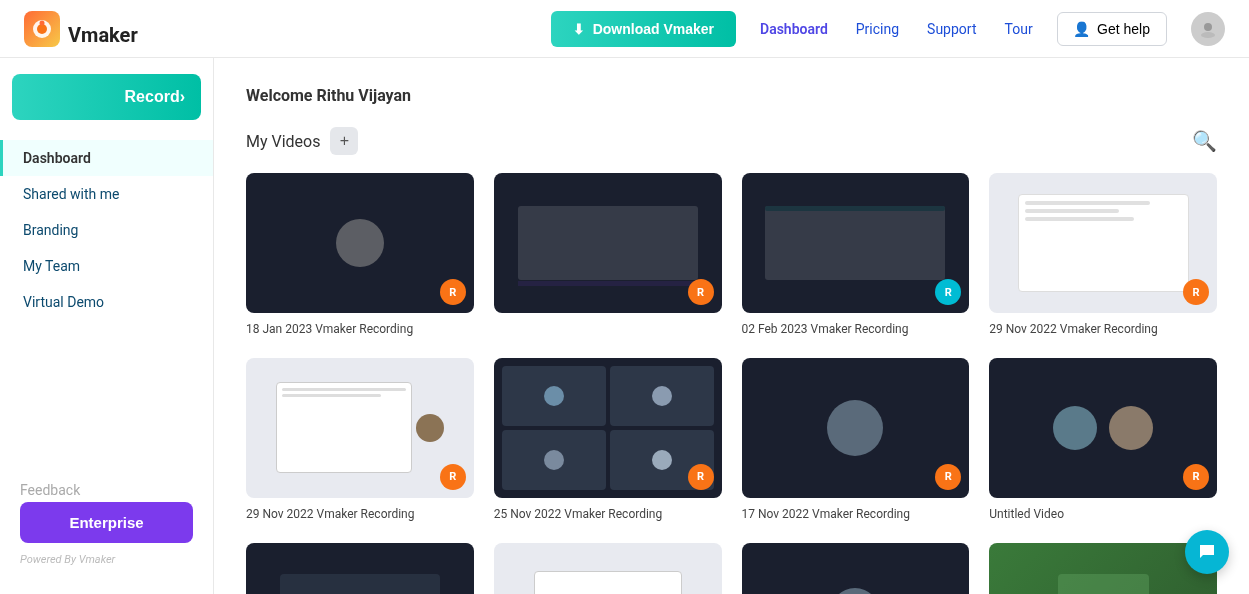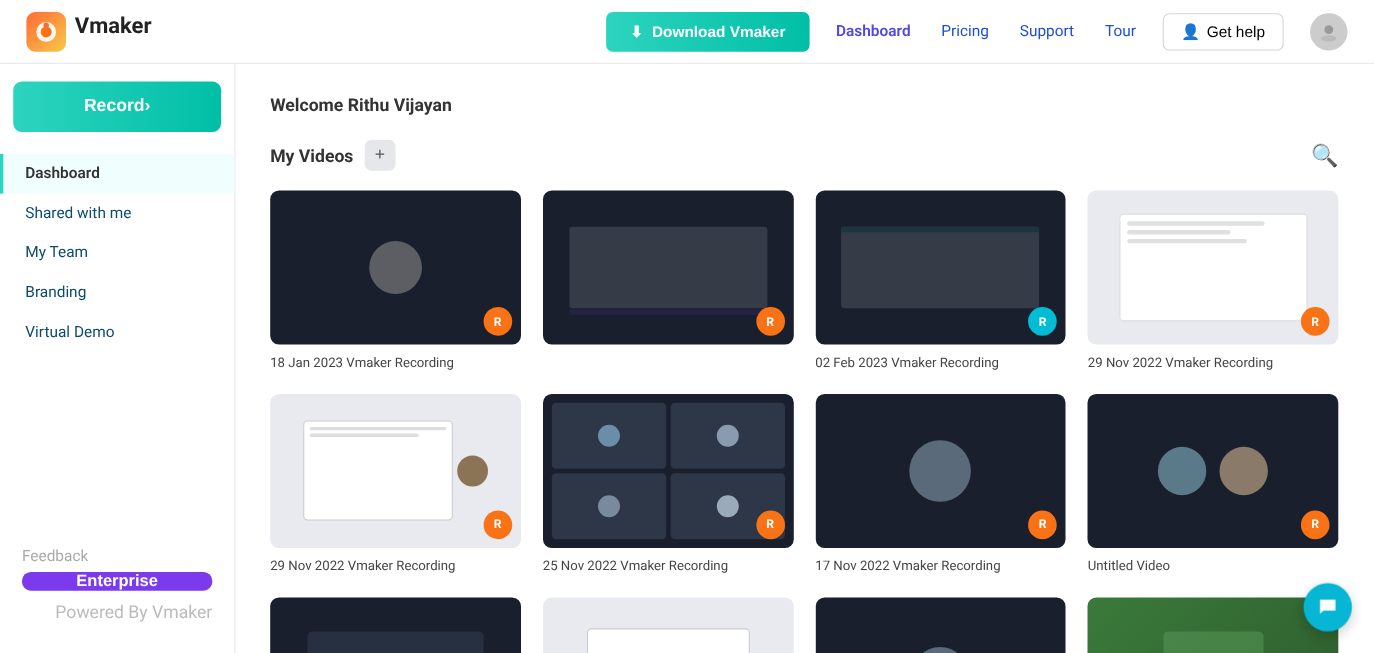--- a/index.html
+++ b/index.html
@@ -4,21 +4,21 @@
   <style>
     * { box-sizing: border-box; margin: 0; padding: 0; }
     body { font-family: -apple-system, BlinkMacSystemFont, 'Segoe UI', Roboto, sans-serif; background: #fff; color: #333; overflow: hidden; }
 
     
     .header {
       display: flex; align-items: center; justify-content: space-between;
       padding: 0 24px; height: 58px; border-bottom: 1px solid #e8e8e8;
       background: #fff; position: fixed; top: 0; left: 0; right: 0; z-index: 100;
     }
-    .header-logo { display: flex; align-items: flex-start; gap: 8px; font-size: 20px; font-weight: 700; color: #222; }
+    .header-logo { display: flex; align-items: flex-end; gap: 8px; font-size: 20px; font-weight: 700; color: #222; }
     .logo-icon { width: 36px; height: 36px; background: linear-gradient(135deg, #ff6b35, #f7c948); border-radius: 8px; display: flex; align-items: center; justify-content: center; }
     .header-center { display: flex; align-items: center; gap: 24px; }
     .download-btn {
       background: linear-gradient(90deg, #2dd4bf, #00bfa5);
       color: #fff; border: none; padding: 10px 22px; border-radius: 6px;
       font-size: 14px; font-weight: 600; cursor: pointer; display: flex; align-items: center; gap: 8px;
     }
     .header-nav { display: flex; align-items: center; gap: 28px; }
     .nav-link { font-size: 14px; color: #1d4ed8; cursor: pointer; text-decoration: none; }
     .nav-link.active { color: #4f46e5; font-weight: 600; }
@@ -34,41 +34,41 @@
     
     .sidebar {
       width: 214px; min-width: 214px; background: #fff; border-right: 1px solid #e8e8e8;
       display: flex; flex-direction: column; padding: 16px 0; height: calc(100vh - 58px);
       position: fixed; top: 58px; left: 0;
     }
     .record-btn {
       margin: 0 12px 20px; background: linear-gradient(90deg, #2dd4bf, #00bfa5);
       color: #fff; border: none; padding: 14px 16px; border-radius: 8px;
       font-size: 16px; font-weight: 700; cursor: pointer; display: flex;
-      align-items: center; justify-content: center;
+      align-items: center; justify-content: flex-end;
     }
     .sidebar-nav { flex: 1; }
     .sidebar-item {
       padding: 10px 20px; font-size: 14px; color: #0c4a6e; cursor: pointer;
       border-left: 3px solid transparent;
     }
     .sidebar-item.active { color: #333; font-weight: 600; background: #f0fffe; border-left: 3px solid #2dd4bf; }
     .sidebar-bottom { padding: 12px 20px; }
     .feedback-link { font-size: 14px; color: #aaa; cursor: pointer; margin-bottom: 4px; display: block; }
     .enterprise-btn {
       width: 100%; background: #7c3aed; color: #fff; border: none;
-      border-radius: 8px; font-size: 15px; font-weight: 700; cursor: pointer;
-    }
-    .powered-by { font-size: 16px; color: #bbb; text-align: right; margin-top: 10px; }
+      padding: 12px; border-radius: 8px; font-size: 15px; font-weight: 700; cursor: pointer;
+    }
+    .powered-by { font-size: 11px; color: #bbb; text-align: left; margin-top: 10px; font-style: italic; }
 
     
     .main-content { margin-left: 214px; padding: 28px 32px; overflow-y: auto; height: calc(100vh - 58px); flex: 1; }
     .welcome-title { font-size: 16px; font-weight: 700; margin-bottom: 22px; }
     .section-header { display: flex; align-items: center; gap: 10px; margin-bottom: 18px; }
-    .section-title { font-size: 16px; font-weight: 700; }
+    .section-title { font-size: 16px; font-weight: 400; }
     .add-folder-btn {
       width: 28px; height: 28px; background: #e5e7eb; border: none; border-radius: 6px;
       cursor: pointer; display: flex; align-items: center; justify-content: center;
       font-size: 16px; color: #555;
     }
     .search-icon-top { margin-left: auto; cursor: pointer; color: #555; font-size: 20px; }
 
     
     .video-grid { display: grid; grid-template-columns: repeat(4, 1fr); gap: 20px; }
     .video-card { cursor: pointer; }
@@ -145,24 +145,24 @@
     </button>
 
     <nav class="sidebar-nav">
       <div class="sidebar-item active">
         <span>Dashboard</span>
       </div>
       <div class="sidebar-item">
         <span>Shared with me</span>
       </div>
       <div class="sidebar-item">
+        <span>Branding</span>
+      </div>
+      <div class="sidebar-item">
         <span>My Team</span>
-      </div>
-      <div class="sidebar-item">
-        <span>Branding</span>
       </div>
       <div class="sidebar-item">
         <span>Virtual Demo</span>
       </div>
     </nav>
 
     <div class="sidebar-bottom">
       <span class="feedback-link">Feedback</span>
       <button class="enterprise-btn">
         <span>Enterprise</span>

